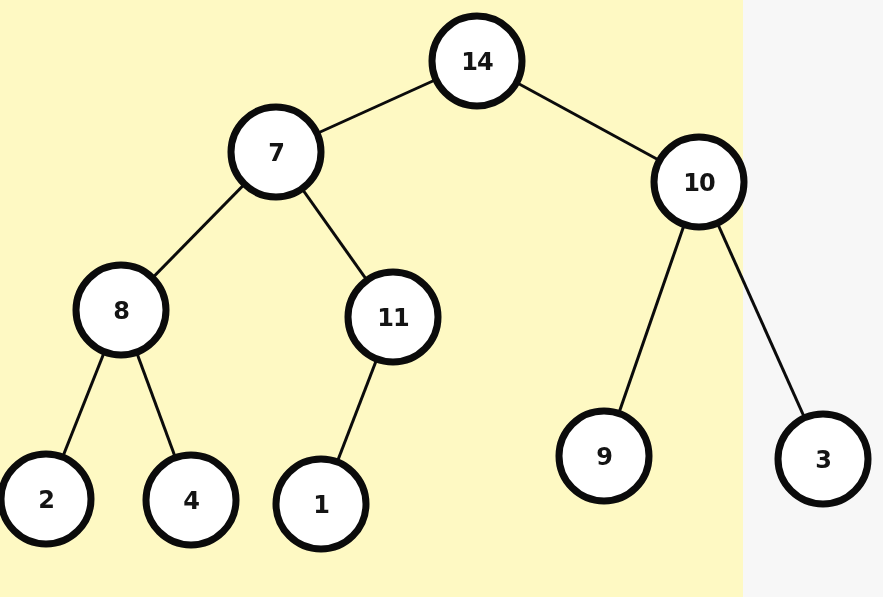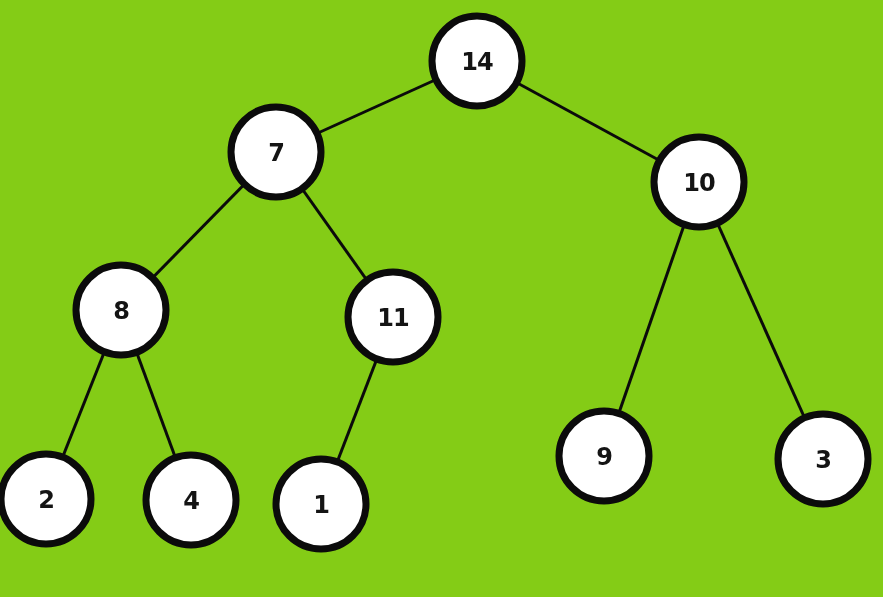--- a/index.html
+++ b/index.html
@@ -8,23 +8,23 @@
   }
   body {
     width: 883px;
     height: 597px;
     background: #f7f7f7;
     overflow: hidden;
     font-family: "DejaVu Sans", "Liberation Sans", sans-serif;
   }
   .canvas {
     position: relative;
-    width: 883px;
+    width: 743px;
     height: 597px;
-    background: #84cc16;
+    background: #fef9c3;
   }
   svg {
     display: block;
   }
   .tree-edge {
     fill: none;
   }
   .tree-node-circle {
     cursor: default;
   }

